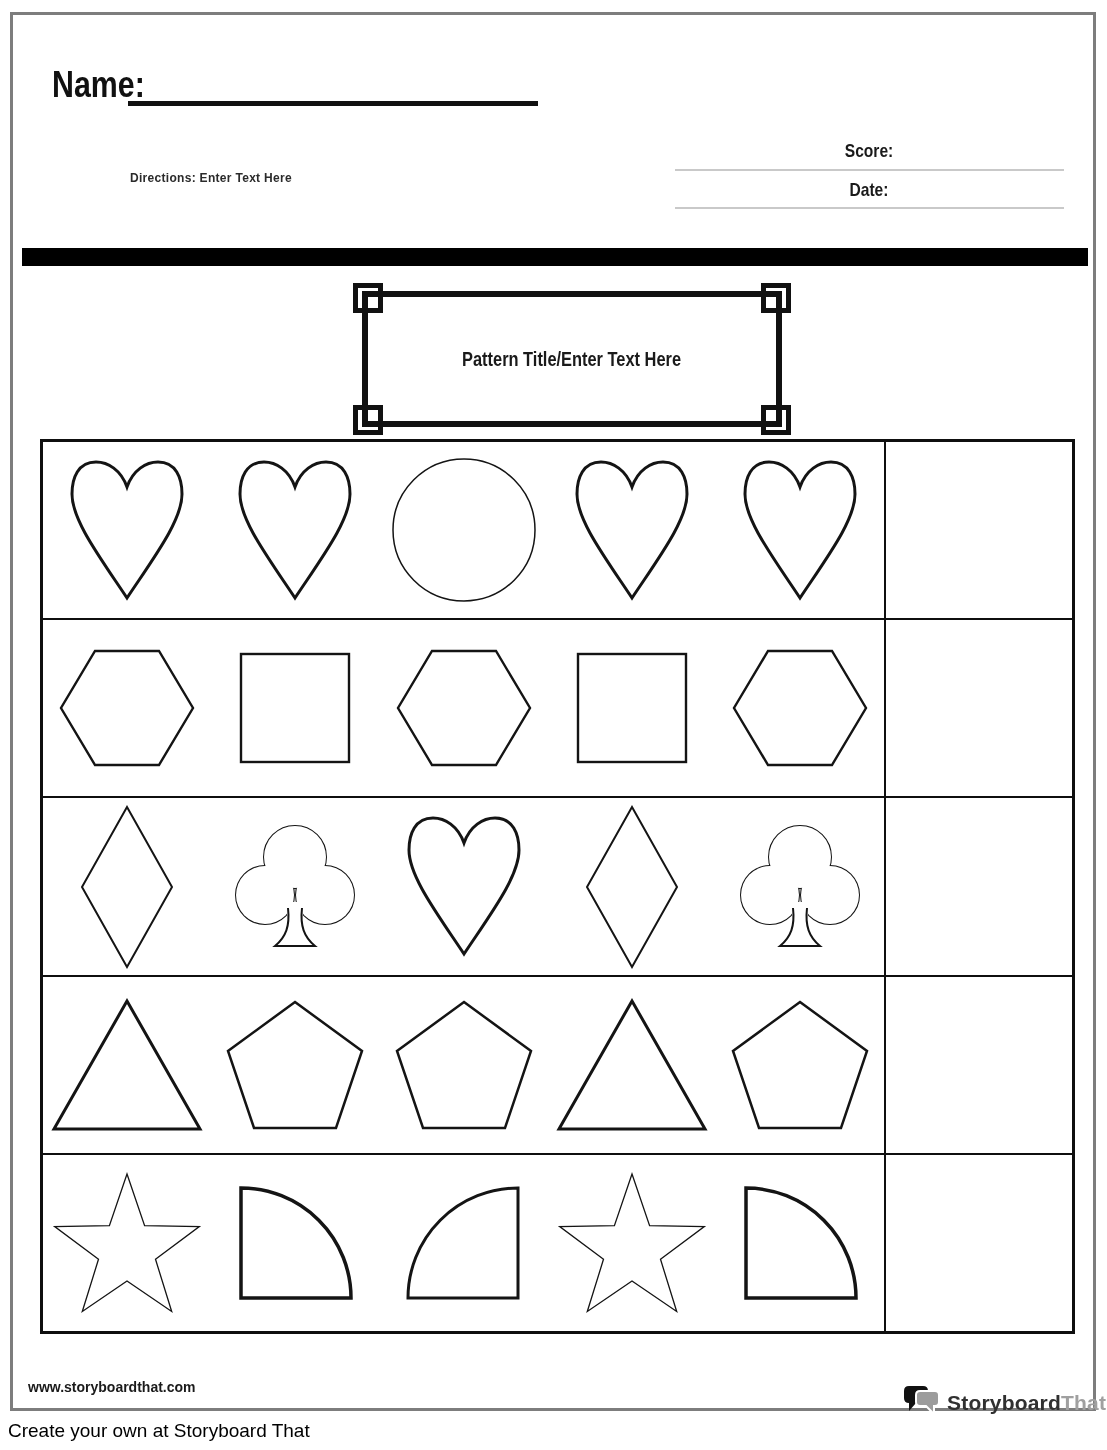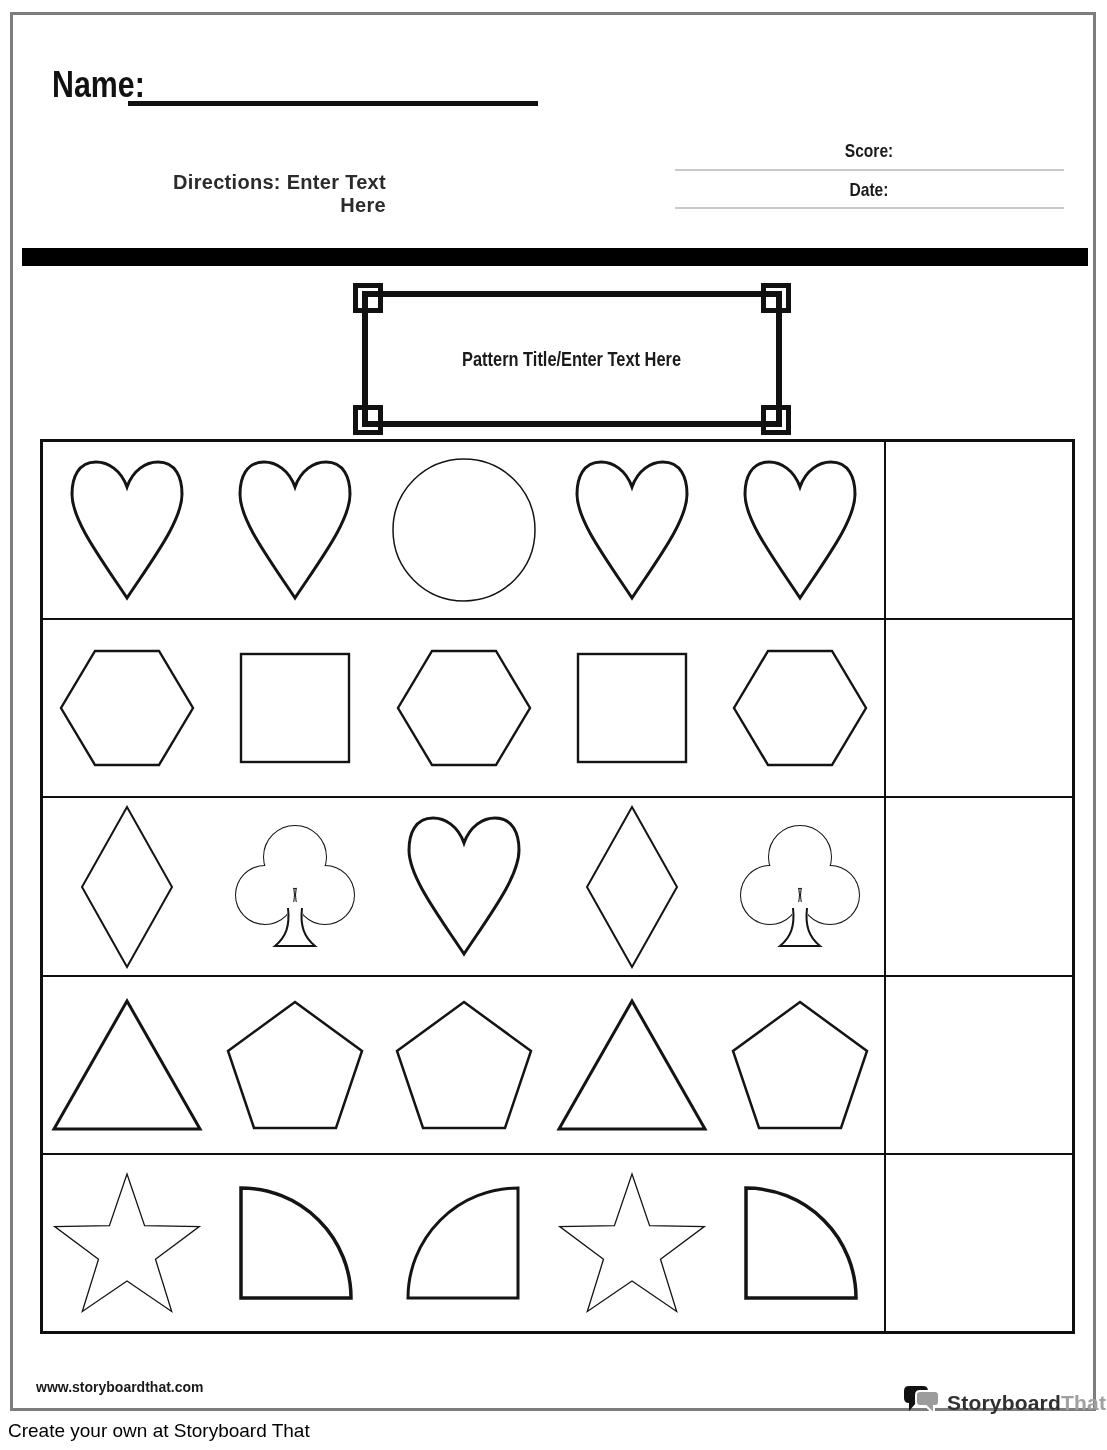--- a/index.html
+++ b/index.html
@@ -16,22 +16,22 @@
   .cond { transform:scaleX(0.82); }
   .name-label {
     position:absolute; left:52px; top:64px;
     font-size:37px; font-weight:bold; color:#111;
     transform-origin:left center; white-space:nowrap;
   }
   .name-line {
     position:absolute; left:128px; top:101px; width:410px; height:5px; background:#111;
   }
   .directions {
-    position:absolute; left:130px; top:171px; width:256px; text-align:right;
-    font-size:20px; font-weight:bold; color:#2b2b2b; letter-spacing:0.3px;
+    position:absolute; left:130px; top:171px; width:256px; text-align:left;
+    font-size:12px; font-weight:bold; color:#2b2b2b; letter-spacing:0.3px;
   }
   .score-label, .date-label {
     position:absolute; left:769px; width:200px; text-align:center;
     font-size:19px; font-weight:bold; color:#1a1a1a;
     transform-origin:center; white-space:nowrap;
   }
   .score-label { top:140px; }
   .date-label  { top:179px; }
   .score-line, .date-line {
     position:absolute; left:675px; width:389px; height:2px; background:#c9c9c9;
@@ -61,21 +61,21 @@
     position:absolute; left:40px; top:439px; width:1035px; height:895px;
     border:3px solid #0f0f0f; background:#fff;
     display:flex; flex-direction:column;
   }
   .prow { flex:1; display:flex; border-bottom:2px solid #0f0f0f; min-height:0; }
   .prow:last-child { border-bottom:none; }
   .shapes { flex:1; display:flex; align-items:center; }
   .cell { flex:1; display:flex; align-items:center; justify-content:center; }
   .answer { width:188px; border-left:2px solid #0f0f0f; background:#fff; }
   .footer-url {
-    position:absolute; left:36px; top:1379px;
+    position:absolute; left:28px; top:1379px;
     font-size:14px; font-weight:bold; color:#1a1a1a;
     transform-origin:left center; white-space:nowrap;
   }
   .logo {
     position:absolute; left:903px; top:1366px; height:36px;
     display:flex; align-items:center; gap:6px;margin-top:19px;
   }
   .logo-text { font-size:21px; font-weight:bold; white-space:nowrap; letter-spacing:0.2px; }
   .logo-dark { color:#303030; }
   .logo-gray { color:#a0a0a0; }

